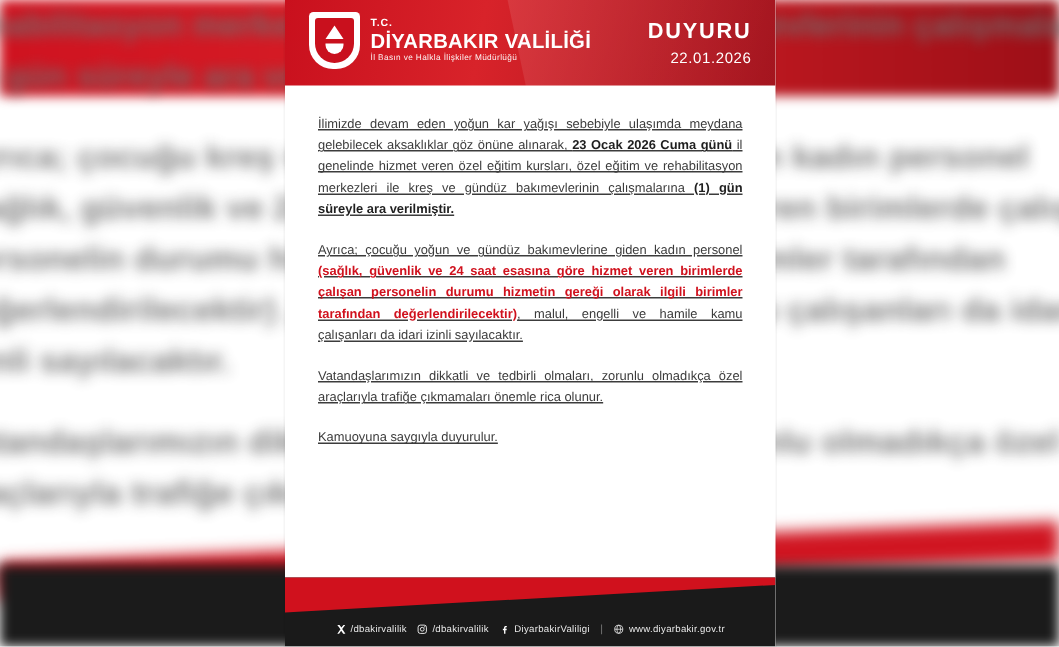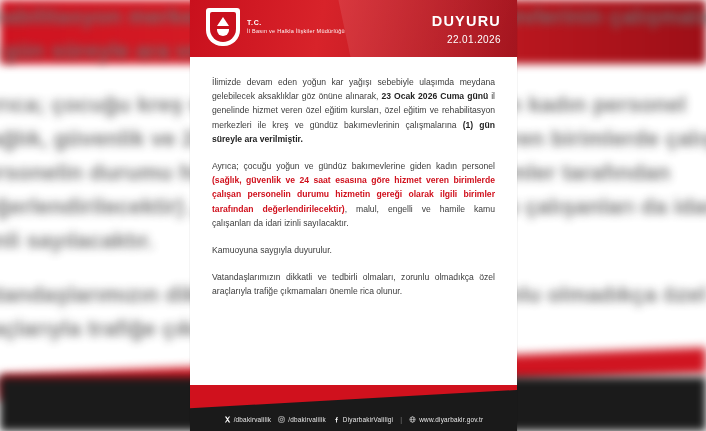--- a/index.html
+++ b/index.html
@@ -162,20 +162,21 @@
   .duyuru { font-size: 14.5px; font-weight: 700; letter-spacing: 1.2px; padding-left: 22px; }
   .duyuru-date { font-size: 10px; margin-top: 5px; letter-spacing: .4px; }
 
   
   .card-body {
     padding: 18px 22px 0 22px;
     font-size: 8.6px;
     line-height: 14.2px;
     color: #3c3c3c;
     text-align: justify;
+    text-decoration: underline;
   }
   .card-body p { margin: 0 0 13px 0; }
   .b { font-weight: 700; color: #1f1f1f; }
   .red { color: #d0111d; font-weight: 700; }
 
   
   .card-footer {
     position: absolute;
     left: 0;
     bottom: 0;
@@ -240,38 +241,39 @@
 <div class="card">
 
   <div class="card-header">
     <div class="header-sheen"></div>
     <div class="logo-block">
       <div class="crest">
         <div class="crest-inner"></div>
       </div>
       <div class="logo-text">
         <div class="logo-l1">T.C.</div>
+        <div class="logo-l2">DİYARBAKIR VALİLİĞİ</div>
         <div class="logo-l3">İl Basın ve Halkla İlişkiler Müdürlüğü</div>
       </div>
     </div>
     <div class="header-right">
       <div class="duyuru">DUYURU</div>
       <div class="duyuru-date">22.01.2026</div>
     </div>
   </div>
 
   <div class="card-body">
     <p>
       <span>İlimizde devam eden yoğun kar yağışı sebebiyle ulaşımda meydana gelebilecek aksaklıklar göz önüne alınarak, </span><span class="b">23 Ocak 2026 Cuma günü</span><span> il genelinde hizmet veren özel eğitim kursları, özel eğitim ve rehabilitasyon merkezleri ile kreş ve gündüz bakımevlerinin çalışmalarına </span><span class="b">(1) gün süreyle ara verilmiştir.</span>
     </p>
     <p>
       <span>Ayrıca; çocuğu yoğun ve gündüz bakımevlerine giden kadın personel </span><span class="red">(sağlık, güvenlik ve 24 saat esasına göre hizmet veren birimlerde çalışan personelin durumu hizmetin gereği olarak ilgili birimler tarafından değerlendirilecektir)</span><span>, malul, engelli ve hamile kamu çalışanları da idari izinli sayılacaktır.</span>
     </p>
+    <p>Vatandaşlarımızın dikkatli ve tedbirli olmaları, zorunlu olmadıkça özel araçlarıyla trafiğe çıkmamaları önemle rica olunur.</p>
     <p>Kamuoyuna saygıyla duyurulur.</p>
-    <p>Vatandaşlarımızın dikkatli ve tedbirli olmaları, zorunlu olmadıkça özel araçlarıyla trafiğe çıkmamaları önemle rica olunur.</p>
   </div>
 
   <div class="card-footer">
     <div class="footer-red"></div>
     <div class="footer-row">
 
       <span class="soc">
         <svg width="7" height="7" viewBox="0 0 24 24">
           <path fill="#ffffff" d="M3 2h5l4.3 6L17 2h4l-6.8 9.3L21.5 22h-5l-4.7-6.6L7 22H3l7.2-9.8L3 2z"></path>
         </svg>

